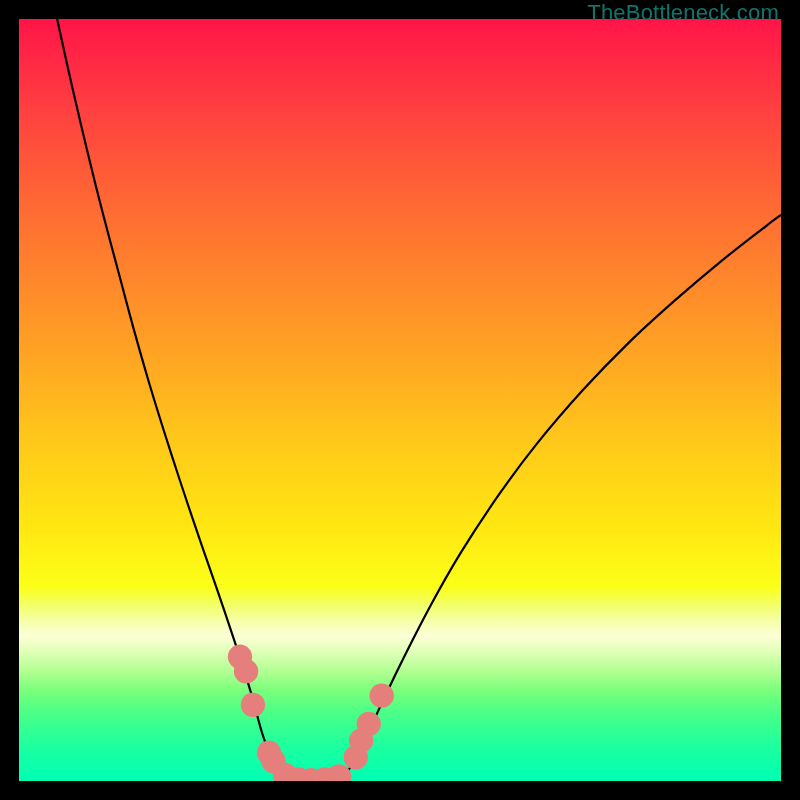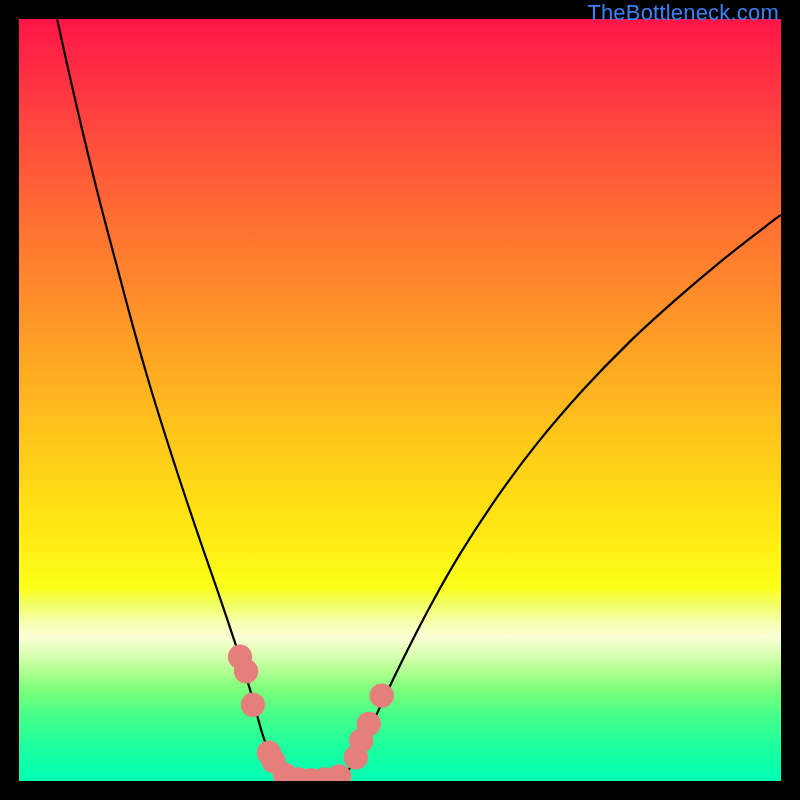--- a/index.html
+++ b/index.html
@@ -34,21 +34,21 @@
       #7cff7c 88%,
       #4bff87 91%,
       #1cffa0 95.5%,
       #00ffb4 100%
     );
   }
   .watermark {
     position: absolute;
     top: 0px;
     right: 21px;
-    color: #3b82f6;
+    color: #0f766e;
     font-size: 22px;
     font-weight: 500;
     letter-spacing: 0.2px;
     font-family: Arial, Helvetica, sans-serif;
   }
   svg.overlay {
     position: absolute;
     left: 19px;
     top: 19px;
     width: 762px;

